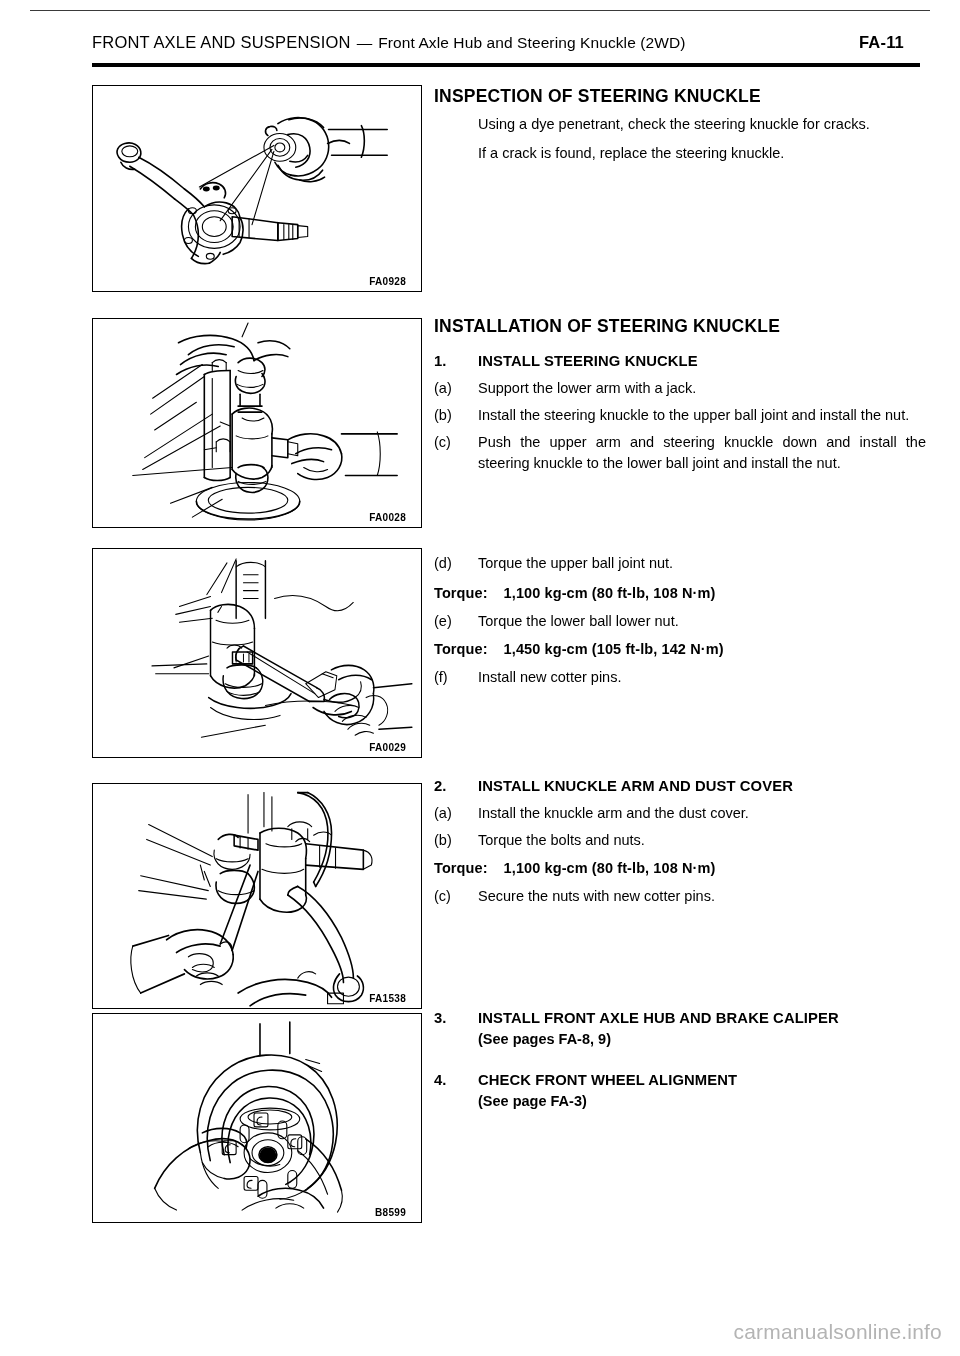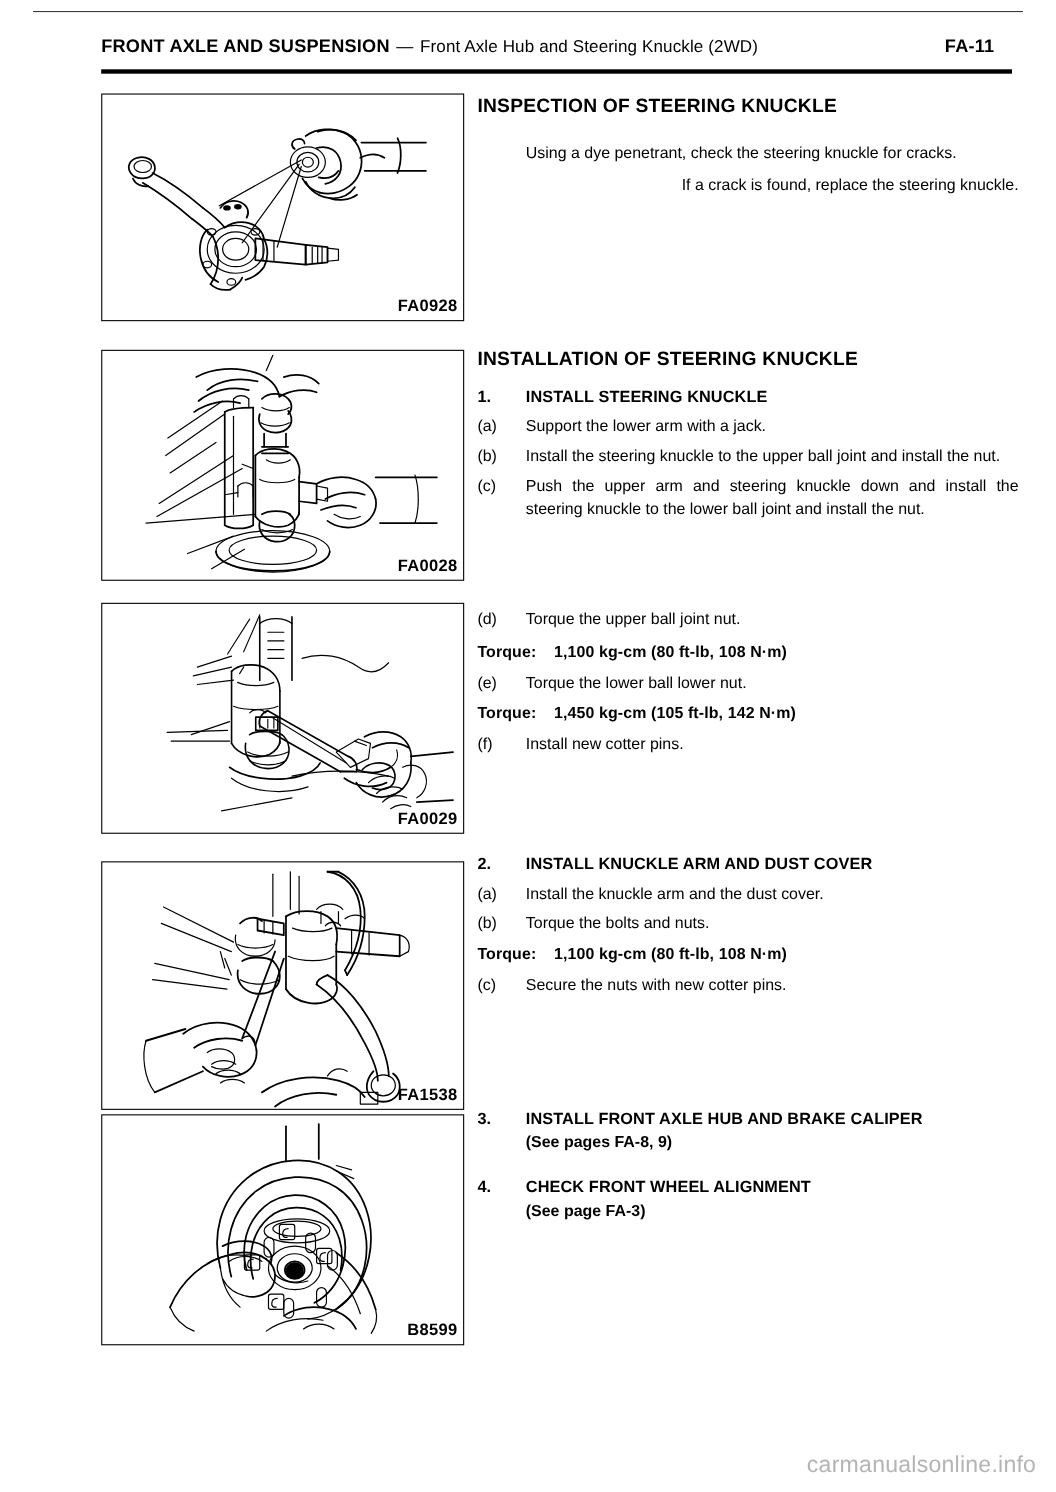--- a/index.html
+++ b/index.html
@@ -34,21 +34,21 @@
     top: 33px;
     width: 828px;
     height: 26px;
     display: flex;
     align-items: baseline;
     justify-content: flex-start;
     white-space: nowrap;
   }
   .hdr-main {
     font-size: 16.5px;
-    font-weight: bold;
+    font-weight: normal;
     letter-spacing: 0.2px;
   }
   .hdr-dash {
     font-size: 15.5px;
     font-weight: normal;
     padding: 0 6px;
   }
   .hdr-sub {
     font-size: 15.5px;
     font-weight: normal;
@@ -76,23 +76,23 @@
     position: absolute;
     left: 92px;
     width: 330px;
     border: 1.5px solid #000000;
     background: #ffffff;
     box-sizing: border-box;
     overflow: hidden;
   }
   .fig-code {
     position: absolute;
-    right: 5px;
+    right: 15px;
     bottom: 4px;
-    font-size: 15px;
+    font-size: 10px;
     font-weight: bold;
     letter-spacing: 0.3px;
     font-family: "Liberation Sans", sans-serif;
   }
   .fig svg {
     display: block;
     width: 100%;
     height: 100%;
   }
 
@@ -580,22 +580,22 @@
       <path d="M150 198 C164 188 184 184 202 188" class="lineart-thin"></path>
       <path d="M184 196 C192 190 204 190 212 196" class="lineart-thin"></path>
       <path d="M250 178 C252 186 250 194 246 200" class="lineart-thin"></path>
     </g>
   </svg>
   <span class="fig-code">B8599</span>
 </div>
 
 <div class="col" style="top:86px;">
   <h1 class="sec-title">INSPECTION OF STEERING KNUCKLE</h1>
-  <div class="para ind" style="margin-top:23px;">Using a dye penetrant, check the steering knuckle for cracks.</div>
-  <div class="para ind" style="margin-top:8px; text-align:right;">If a crack is found, replace the steering knuckle.</div>
+  <div class="para ind" style="margin-top:7px;">Using a dye penetrant, check the steering knuckle for cracks.</div>
+  <div class="para ind" style="margin-top:8px; text-align:left;">If a crack is found, replace the steering knuckle.</div>
 </div>
 
 <div class="col" style="top:316px;">
   <h1 class="sec-title">INSTALLATION OF STEERING KNUCKLE</h1>
 
   <div class="step" style="margin-top:14px;">
     <span class="step-num">1.</span>
     <span class="step-text">INSTALL STEERING KNUCKLE</span>
   </div>
 

